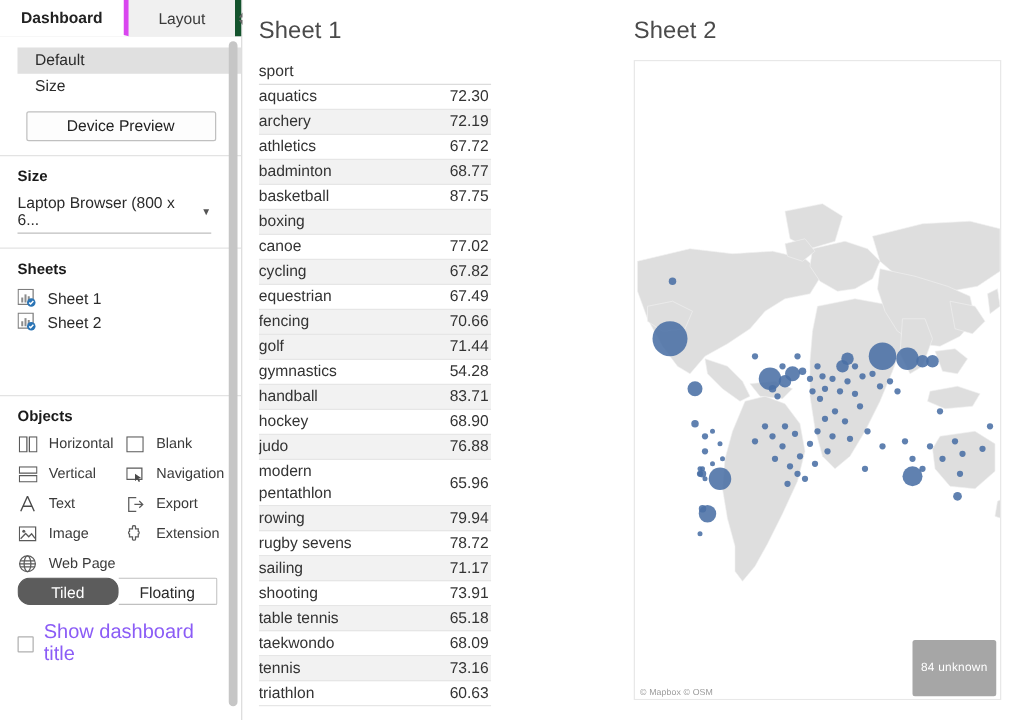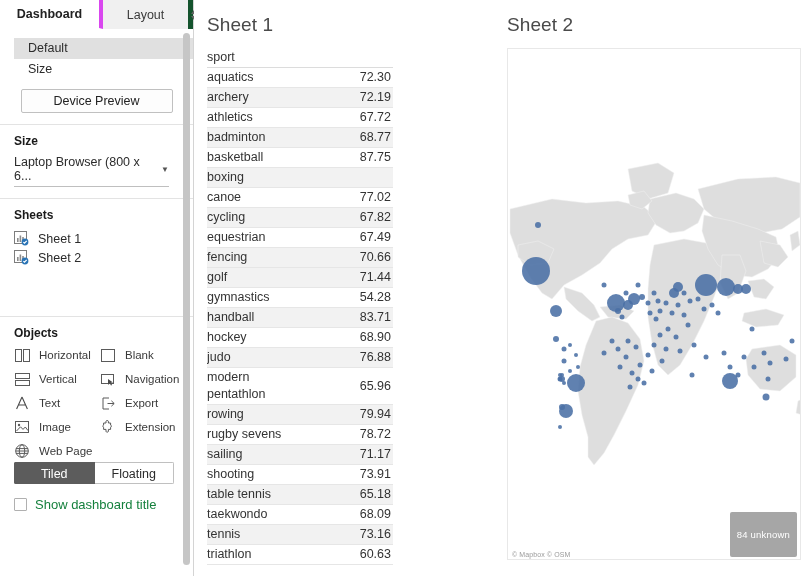--- a/index.html
+++ b/index.html
@@ -80,26 +80,26 @@
   .obj-grid { display: grid; grid-template-columns: 86px 86px; row-gap: 8px; }
   .obj-item { display: flex; align-items: center; gap: 9px; }
   .obj-label { font-size: 11.5px; color: #3a3a3a; }
   .obj-ico { width: 16px; height: 16px; flex: 0 0 16px; display: flex; align-items: center; justify-content: center; }
 
   .toggle-grp { display: flex; width: 160px; margin: 3px 0 0 0; border-radius: 2px; overflow: hidden; }
   .tg {
     flex: 1; height: 22px; line-height: 22px; text-align: center;
     font-size: 12.5px; border: 1px solid #c0c0c0;
   }
-  .tg.on { background: #5c5c5c; color: #ffffff; border-color: #5c5c5c; font-weight: normal; }
+  .tg.on { background: #5c5c5c; color: #ffffff; border-color: #5c5c5c; font-weight: normal; border-radius: 10px; }
   .tg.off { background: #ffffff; color: #2b2b2b; border-left: none; }
 
   .chk-row { display: flex; align-items: center; gap: 8px; margin-top: 13px; }
   .chk-box { width: 13px; height: 13px; border: 1px solid #b0b0b0; background: #fff; border-radius: 1px; flex: 0 0 13px; }
-  .chk-label { font-size: 13px; color: #15803d; }
+  .chk-label { font-size: 16px; color: #8b5cf6; }
 
   
   #canvas { position: relative; flex: 1; height: 576px; background: #ffffff; display: flex; }
 
   .panel-title {
     font-size: 19px; color: #4a4a4a; font-weight: normal;
     letter-spacing: .1px;
   }
 
   

